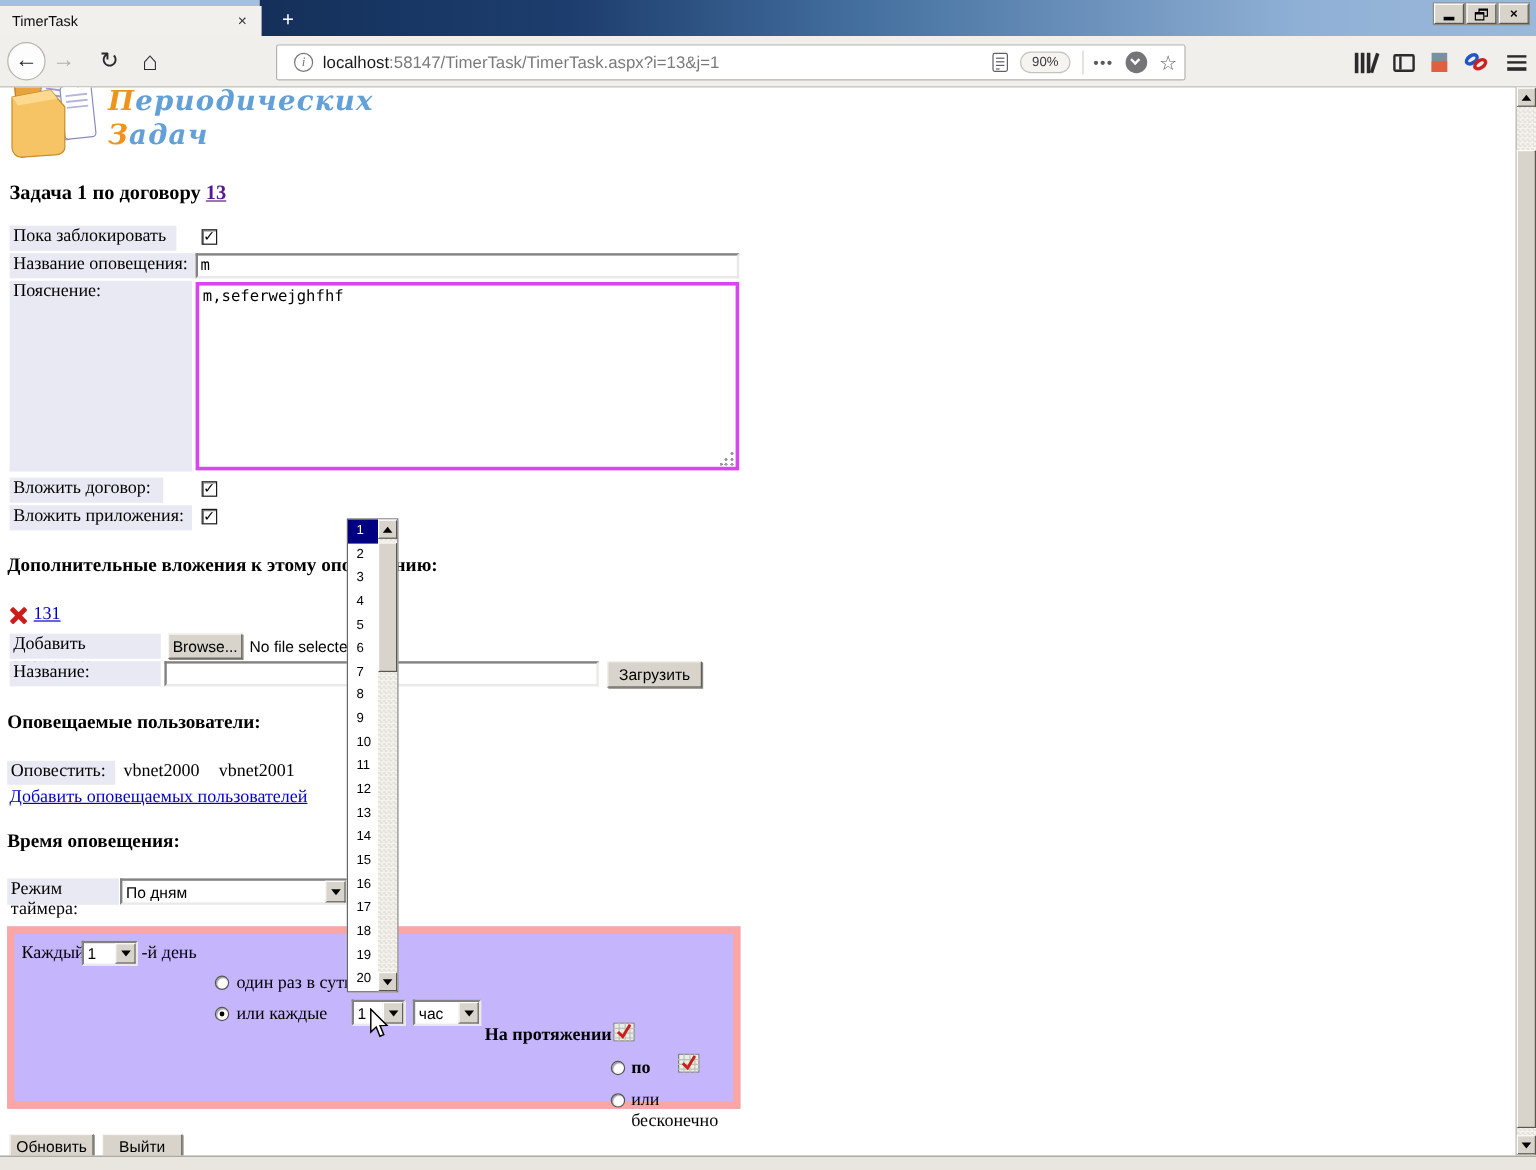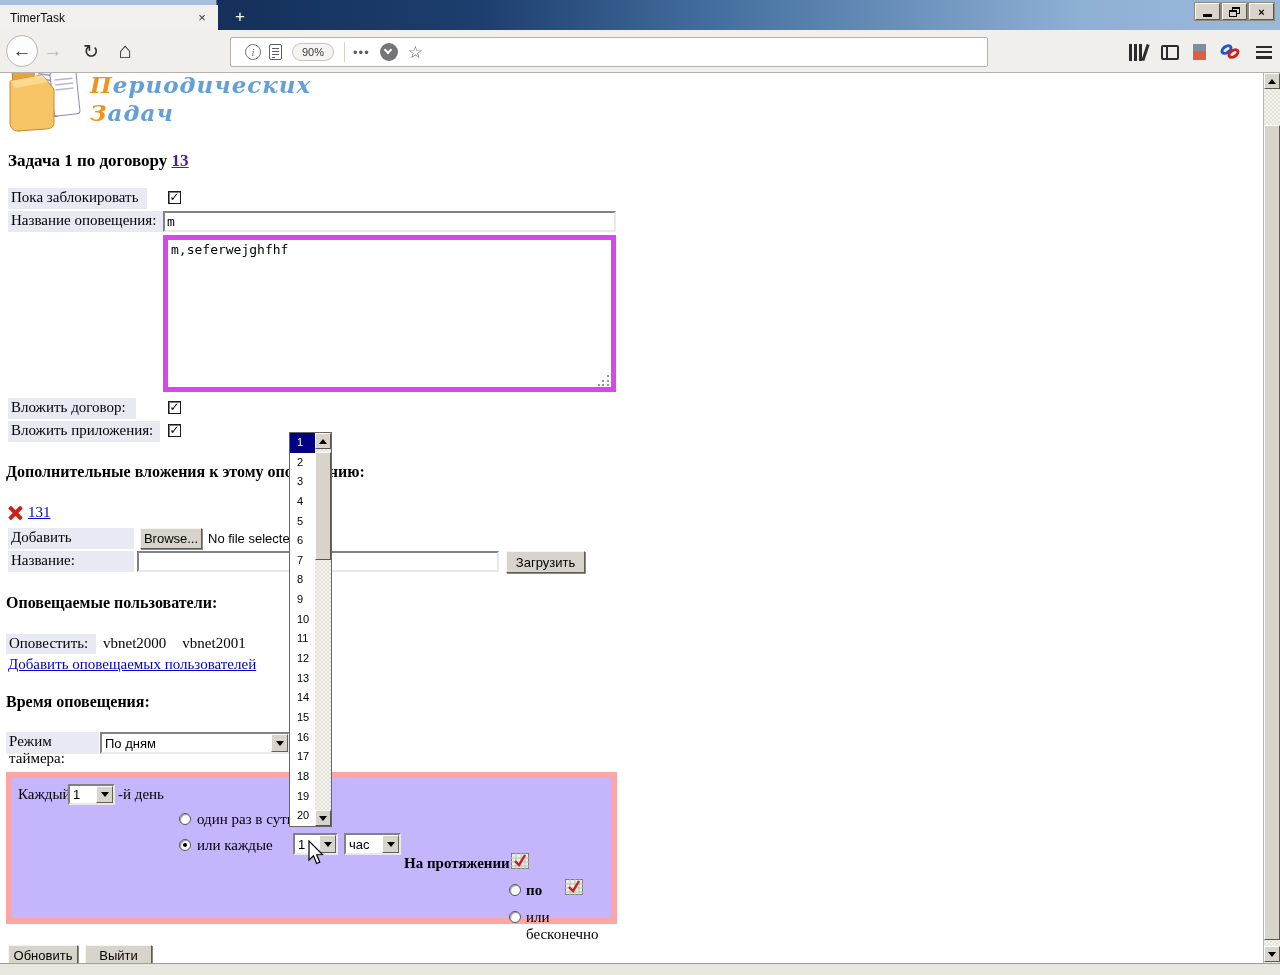--- a/index.html
+++ b/index.html
@@ -71,21 +71,21 @@
   .logo-text b { color:#f0931d; font-weight:bold; }
   .task-h { font-weight:bold; font-size:17px; }
   .link { color:#0000cc; text-decoration:underline; cursor:pointer; }
   .vlink { color:#551a8b; text-decoration:underline; cursor:pointer; }
   .cell { position:absolute; background:#e9e9f4; font-size:15px; padding:1px 3px; }
 
   .cbx { position:absolute; width:13px; height:13px; background:#fff; border:1px solid #1a1a1a;
     box-shadow:inset 1px 1px 0 #808080; font-size:12px; line-height:11px; text-align:center; color:#000; font-family:"DejaVu Sans",sans-serif; }
   .ti { position:absolute; background:#fff; border:2px solid; border-color:#828282 #e9e9e9 #e9e9e9 #828282;
     font-family:"DejaVu Sans Mono", monospace; font-size:13px; padding:1px 2px; color:#000; }
-  .ta { position:absolute; background:#fff; border:5px solid #d946ef; font-family:"DejaVu Sans Mono", monospace;
+  .ta { position:absolute; background:#fff; border:3px solid #d946ef; font-family:"DejaVu Sans Mono", monospace;
     font-size:13px; padding:2px 3px; color:#000; }
   .grip { position:absolute; right:1px; bottom:1px; width:12px; height:12px;
     background:radial-gradient(circle 1.3px at 10px 2px,#999 1.2px,transparent 1.4px),
                radial-gradient(circle 1.3px at 10px 7px,#999 1.2px,transparent 1.4px),
                radial-gradient(circle 1.3px at 5px 7px,#999 1.2px,transparent 1.4px),
                radial-gradient(circle 1.3px at 10px 11px,#999 1.2px,transparent 1.4px),
                radial-gradient(circle 1.3px at 5px 11px,#999 1.2px,transparent 1.4px),
                radial-gradient(circle 1.3px at 1px 11px,#999 1.2px,transparent 1.4px); }
   .hdr { font-weight:bold; font-size:16px; }
   .xicon { position:absolute; width:15px; height:15px; }
@@ -159,20 +159,21 @@
   <div class="toolbar">
     <div class="back-circle">
         <span>←</span>
       </div>
     <div class="navbtn fwd"><span>→</span></div>
     <div class="navbtn" style="margin-left:8px;"><span>↻</span></div>
     <div class="navbtn" style="margin-left:4px;font-size:22px;"><span>⌂</span></div>
 
     <div class="urlbar">
       <span class="info-icon">i</span>
+      <span class="url-text"><span class="url-host">localhost</span><span>:58147/TimerTask/TimerTask.aspx?i=13&amp;j=1</span></span>
       <span class="reader-icon">
           <i style="top:3px"></i>
           <i style="top:6px"></i>
           <i style="top:9px"></i>
           <i style="top:12px;right:6px"></i>
         </span>
       <span class="zoom-pill">90%</span>
       <span class="url-sep"></span>
       <span class="dots">•••</span>
       <span class="pocket">
@@ -236,20 +237,21 @@
     <div class="abs task-h" style="left:8px; top:78px;">
       <span>Задача 1 по договору </span><a class="vlink">13</a>
     </div>
 
     <div class="cell" style="left:8px; top:115px; width:139px; height:21px;"><span>Пока заблокировать</span></div>
     <div class="cbx" style="left:168px; top:118px;">✓</div>
 
     <div class="cell" style="left:8px; top:138px; width:166px; height:21px;"><span>Название оповещения:</span></div>
     <div class="ti" style="left:163px; top:138px; width:453px; height:21px;"><span>m</span></div>
 
+    <div class="cell" style="left:8px; top:161px; width:152px; height:159px;"><span>Пояснение:</span></div>
     <div class="ta" style="left:163px; top:162px; width:453px; height:157px;">
       <span>m,seferwejghfhf</span>
       <span class="grip"></span>
     </div>
 
     <div class="cell" style="left:8px; top:325px; width:128px; height:21px;"><span>Вложить договор:</span></div>
     <div class="cbx" style="left:168px; top:328px;">✓</div>
 
     <div class="cell" style="left:8px; top:348px; width:152px; height:21px;"><span>Вложить приложения:</span></div>
     <div class="cbx" style="left:168px; top:351px;">✓</div>

